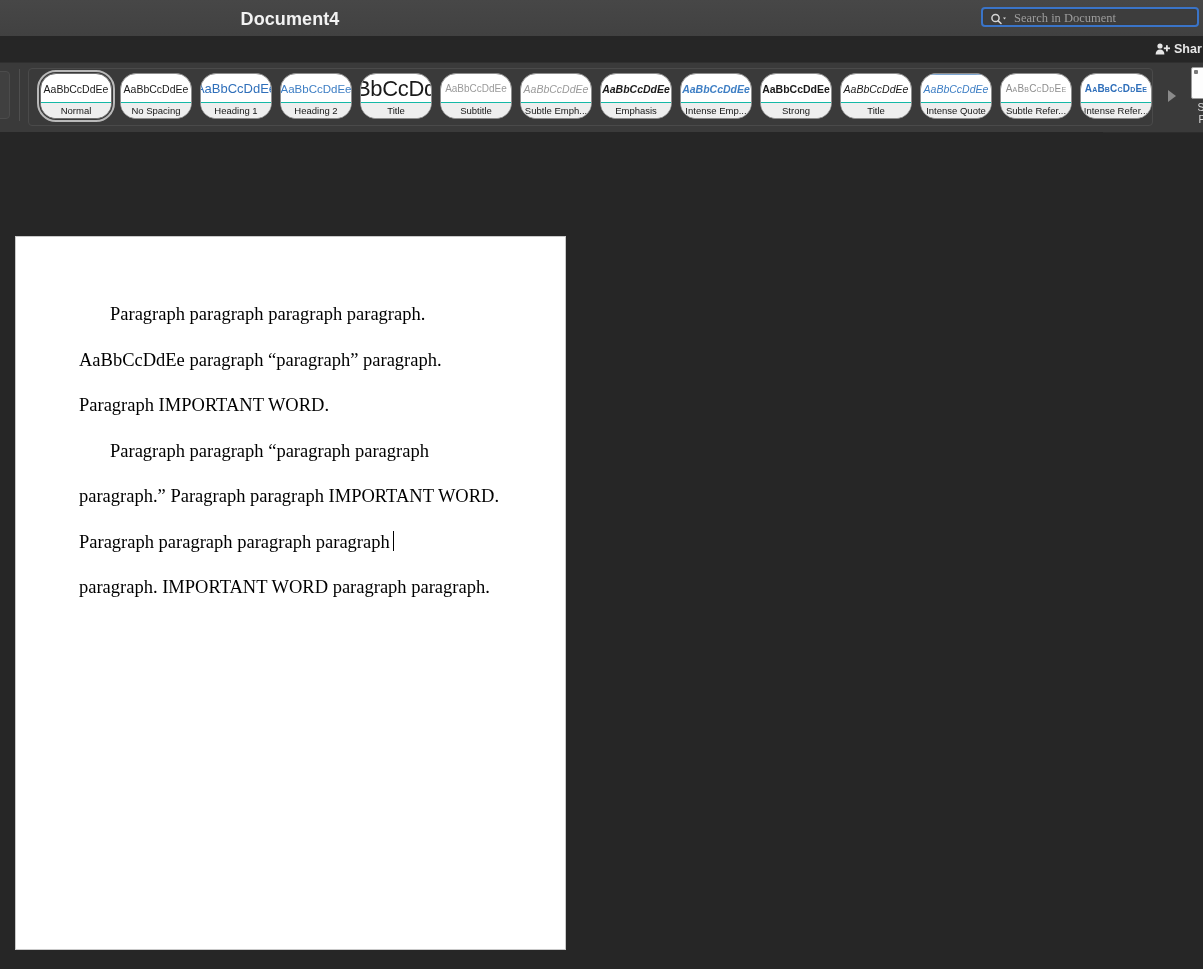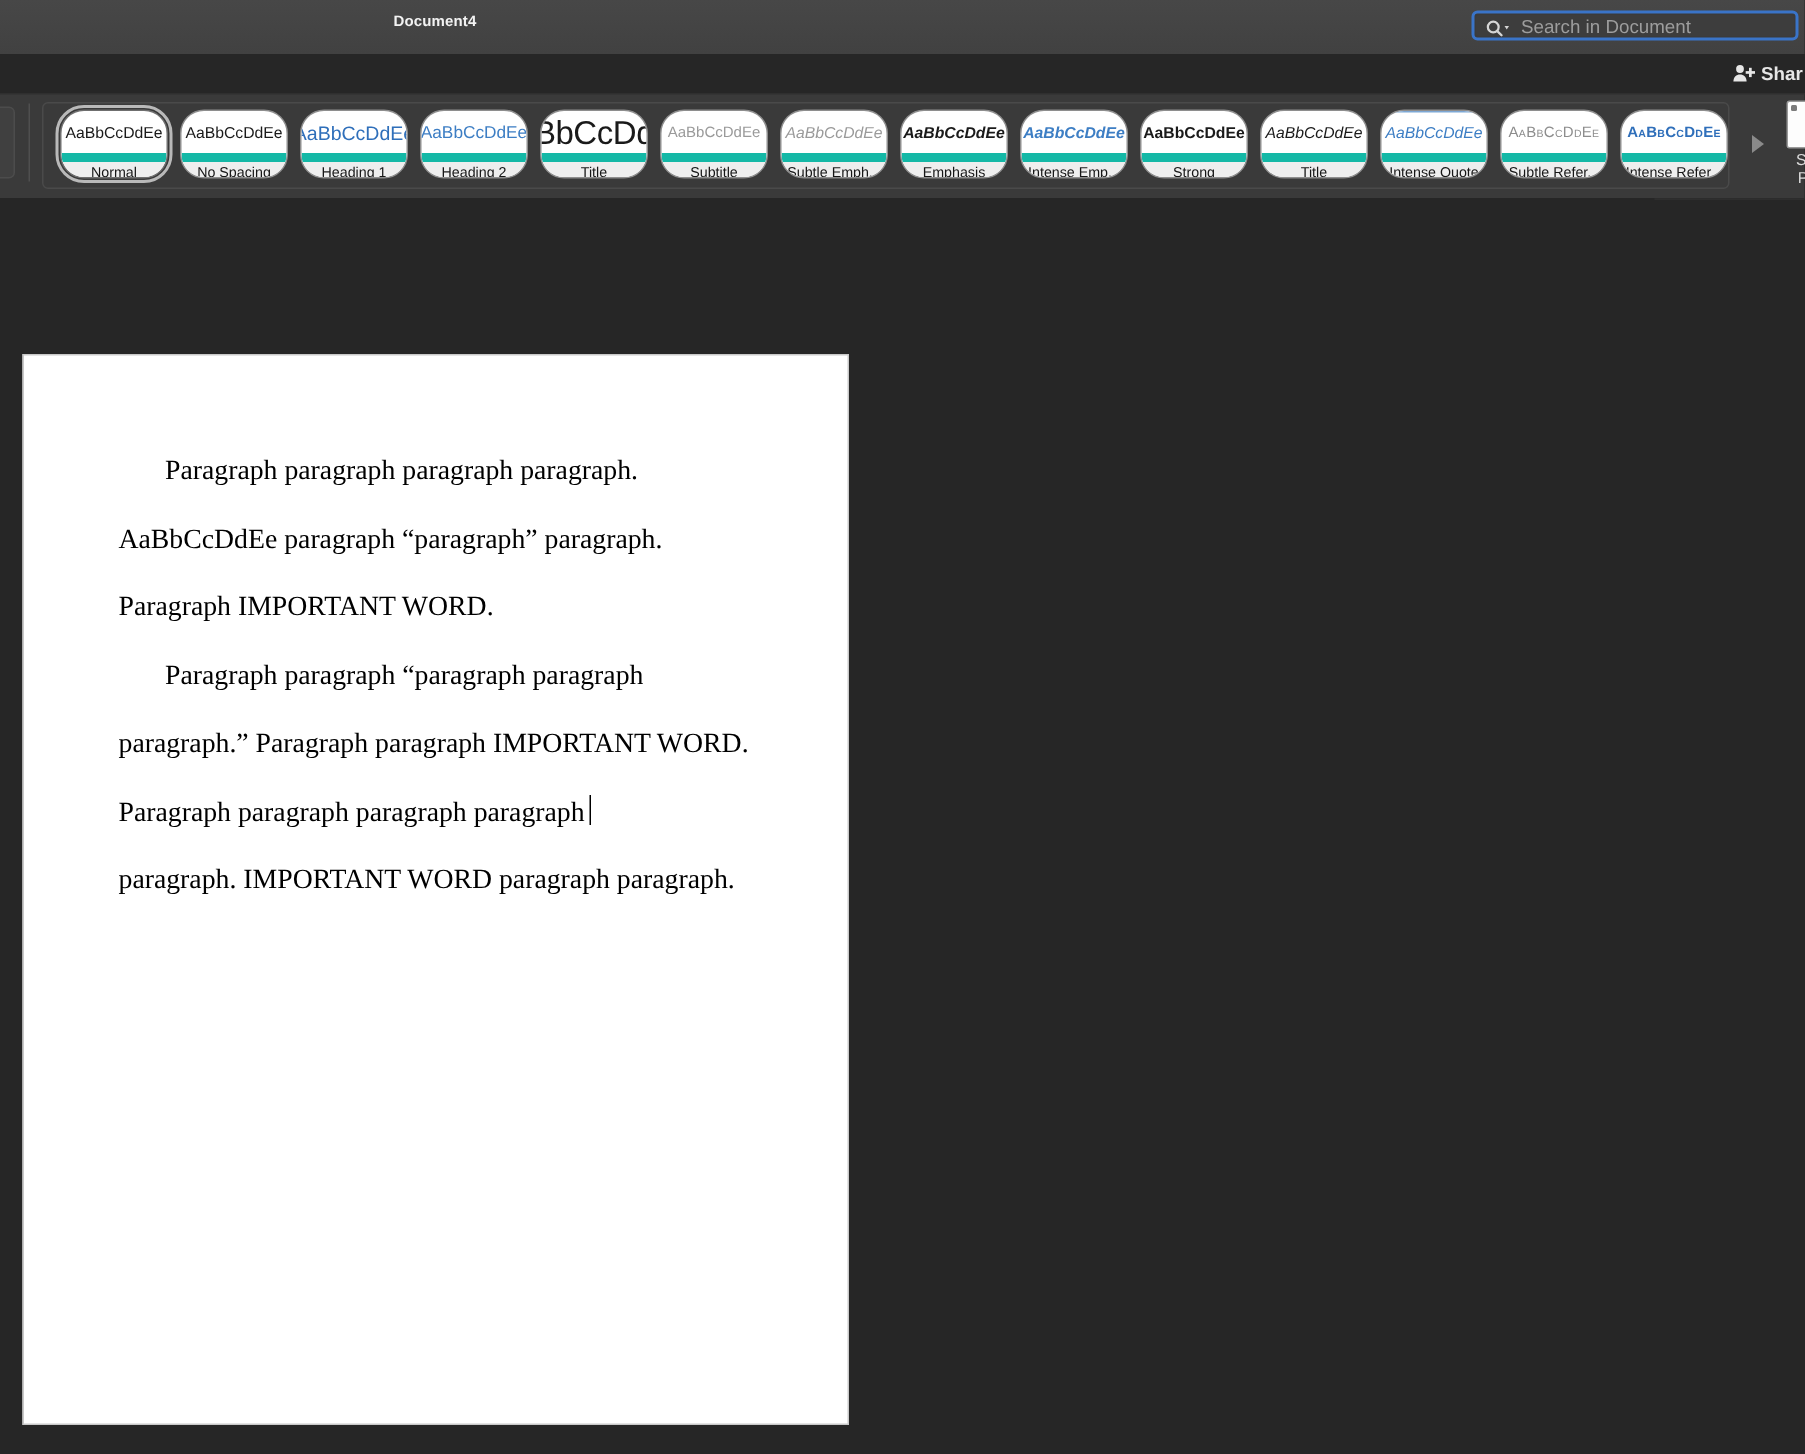--- a/index.html
+++ b/index.html
@@ -22,21 +22,21 @@
     width: 1203px;
     height: 36px;
     background: linear-gradient(to bottom, #474747 0%, #414141 100%);
   }
   .doc-title {
     position: absolute;
     left: 0; top: 9px;
     width: 580px;
     text-align: center;
     color: #f2f2f2;
-    font-size: 10px;
+    font-size: 18px;
     font-weight: bold;
     letter-spacing: 0.1px;
     white-space: nowrap;
   }
 
   
   .search-wrap {
     position: absolute;
     left: 981px; top: 7px;
     width: 218px; height: 20px;
@@ -63,21 +63,21 @@
   }
   .search-icon svg { display:block; }
   .search-input {
     position: absolute;
     left: 31px; top: 1px;
     width: 180px; height: 16px;
     border: none;
     outline: none;
     background: transparent;
     color: #7dd3fc;
-    font-family: Liberation Sans, sans-serif;
+    font-family: Liberation Serif, serif;
     font-size: 12.5px;
     padding: 0;
   }
   .search-input::placeholder { color: #9d9d9d; opacity: 1; }
 
   
   .share-btn {
     position: absolute;
     left: 1155px; top: 40px;
     height: 18px;
@@ -167,21 +167,21 @@
     box-sizing: border-box;
   }
   .style-label {
     position: absolute;
     left: 0; bottom: 0;
     width: 100%;
     height: 16px;
     line-height: 16px;
     text-align: center;
     background: #eeeeee;
-    border-top: 6px solid #14b8a6;
+    border-top: 1px solid #14b8a6;
     color: #161616;
     font-size: 9.5px;
     white-space: nowrap;
     overflow: hidden;
     box-sizing: border-box;
   }
 
   
   .p-normal   { font-size: 10.5px; }
   .p-nospace  { font-size: 10.5px; }

